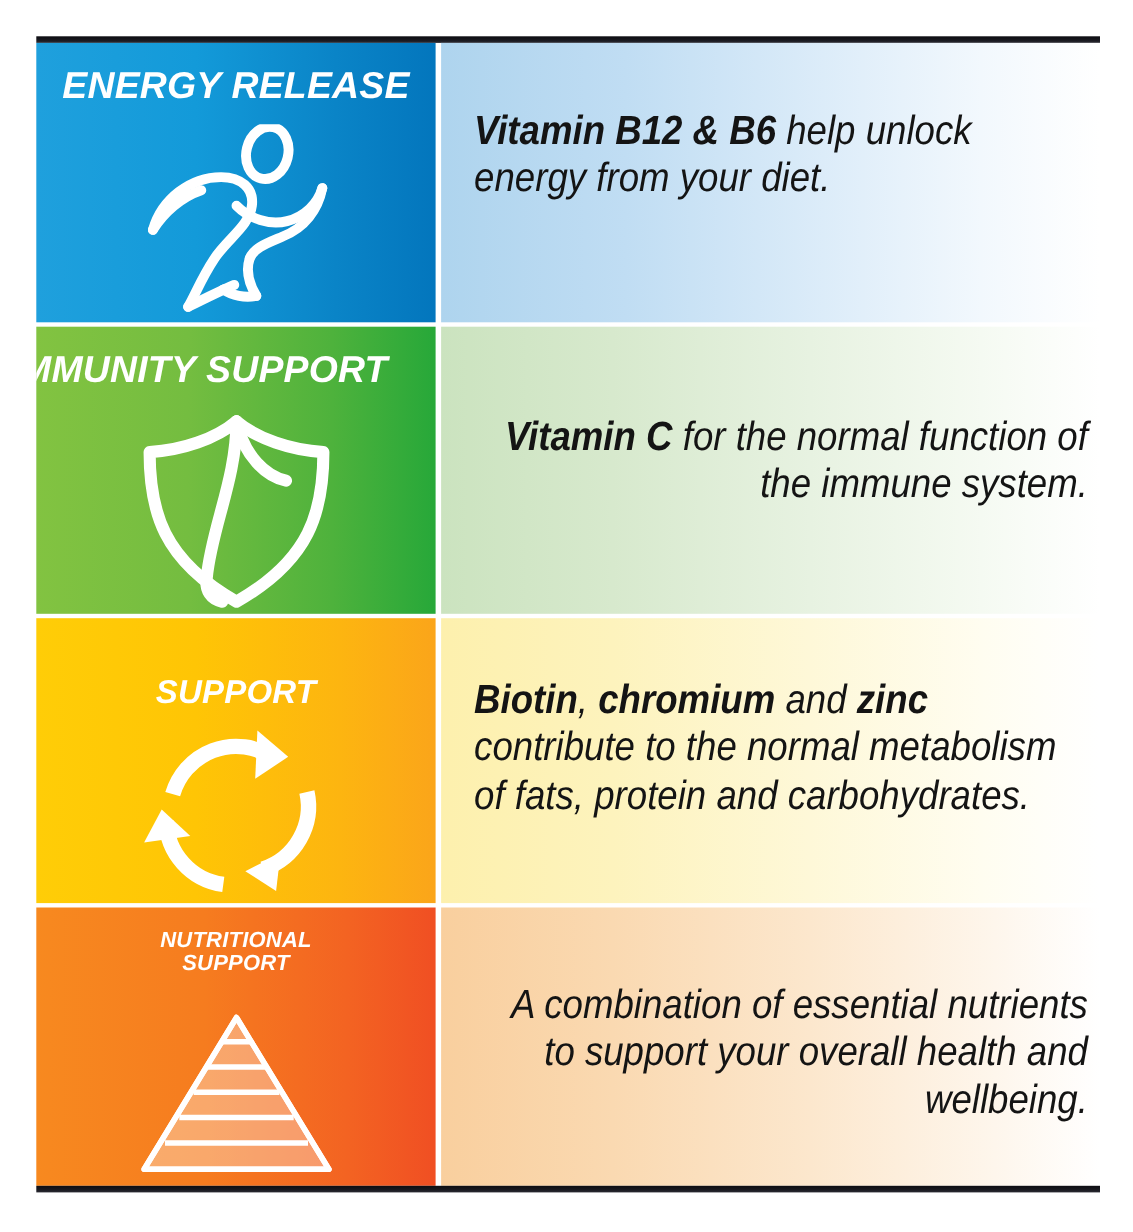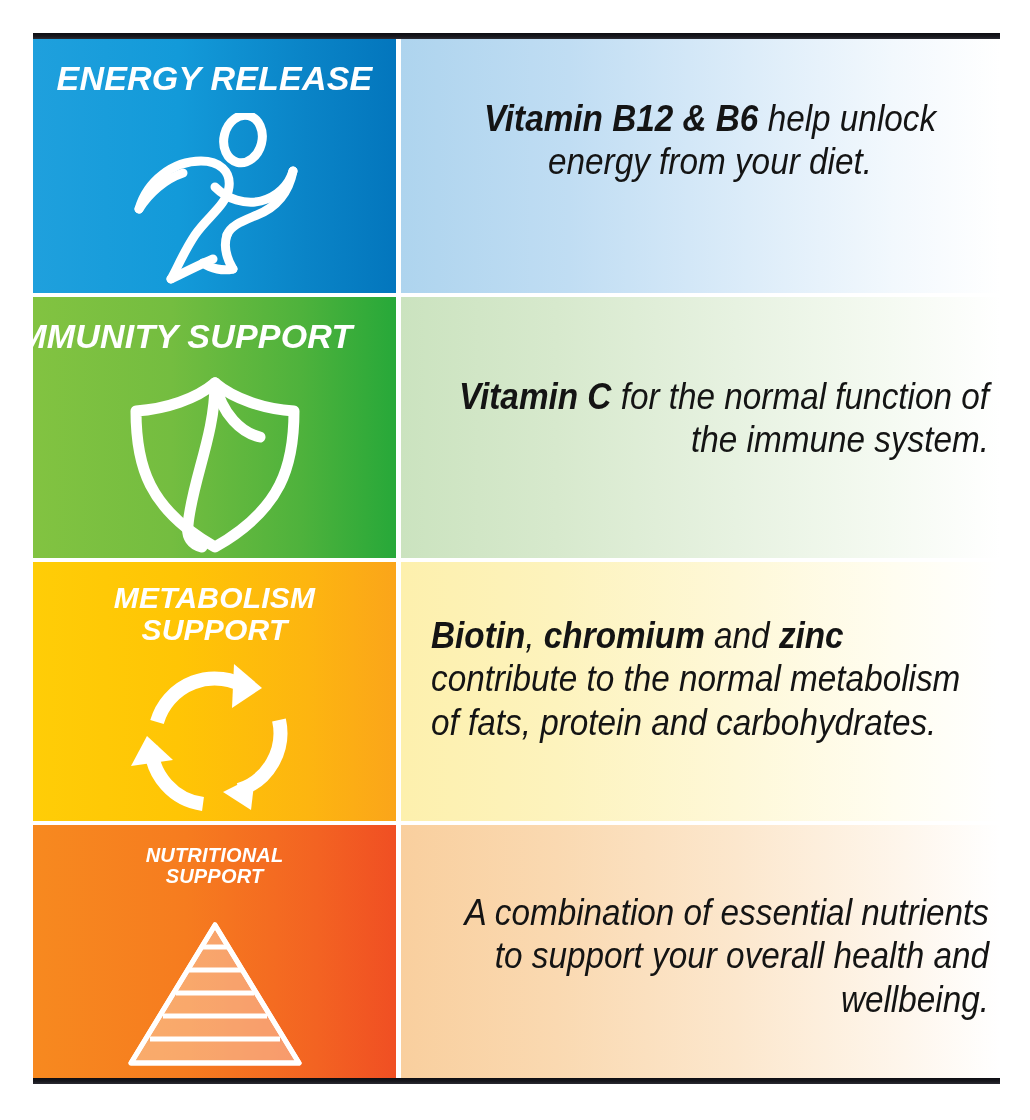--- a/index.html
+++ b/index.html
@@ -49,21 +49,21 @@
 
   .tile-icon{position:absolute;left:0;width:363px;text-align:center;}
   .tile-1 .tile-icon{top:74px;}
   .tile-2 .tile-icon{top:78px;}
   .tile-3 .tile-icon{top:96px;}
   .tile-4 .tile-icon{top:96px;}
   .tile-icon svg{display:inline-block;}
 
   
   .panel{position:absolute;left:368px;top:0;width:599px;height:100%;overflow:visible;}
-  .panel-1{background:linear-gradient(90deg,#aed4ee 0%,#c0ddf3 28%,#dcecf9 58%,#f2f8fd 82%,#ffffff 100%);text-align:center;}
+  .panel-1{background:linear-gradient(90deg,#aed4ee 0%,#c0ddf3 28%,#dcecf9 58%,#f2f8fd 82%,#ffffff 100%);}
   .panel-2{background:linear-gradient(90deg,#cbe3bf 0%,#d7e9cd 26%,#e7f2e1 56%,#f5faf2 82%,#ffffff 100%);text-align:right;}
   .panel-3{background:linear-gradient(90deg,#fdf0ad 0%,#fdf3bd 26%,#fef8d8 56%,#fffdf0 82%,#ffffff 100%);}
   .panel-4{background:linear-gradient(90deg,#f9cf9e 0%,#fad9b1 26%,#fce7cd 56%,#fef6ec 84%,#ffffff 100%);text-align:right;}
 
   .panel-text{
     position:absolute;left:30px;
     width:620px;
     color:#141414;
     font-style:italic;
     font-size:37px;
@@ -132,21 +132,21 @@
         <div class="panel-text">
           <b>Vitamin C</b><span> for the normal function of the immune system.</span>
         </div>
       </div>
     </div>
 
     <div class="row row-3">
 
       <div class="tile tile-3">
         <div class="tile-label">
-          <span>METABOLISM</span><br>
+          <br>
           <span>SUPPORT</span>
         </div>
         <div class="tile-icon">
           <svg width="168" height="156" viewBox="0 0 168 156" fill="none" stroke="#ffffff" stroke-width="14" stroke-linecap="butt">
             <path d="M26 64 A60 60 0 0 1 116 30"></path>
             <path d="M103 6 L131 30 L101 50 Z" fill="#ffffff" stroke="none"></path>
             <path d="M148 62 A60 60 0 0 1 108 132"></path>
             <path d="M124 118 L120 152 L92 134 Z" fill="#ffffff" stroke="none"></path>
             <path d="M72 146 A60 60 0 0 1 20 88"></path>
             <path d="M42 102 L16 78 L0 108 Z" fill="#ffffff" stroke="none"></path>

